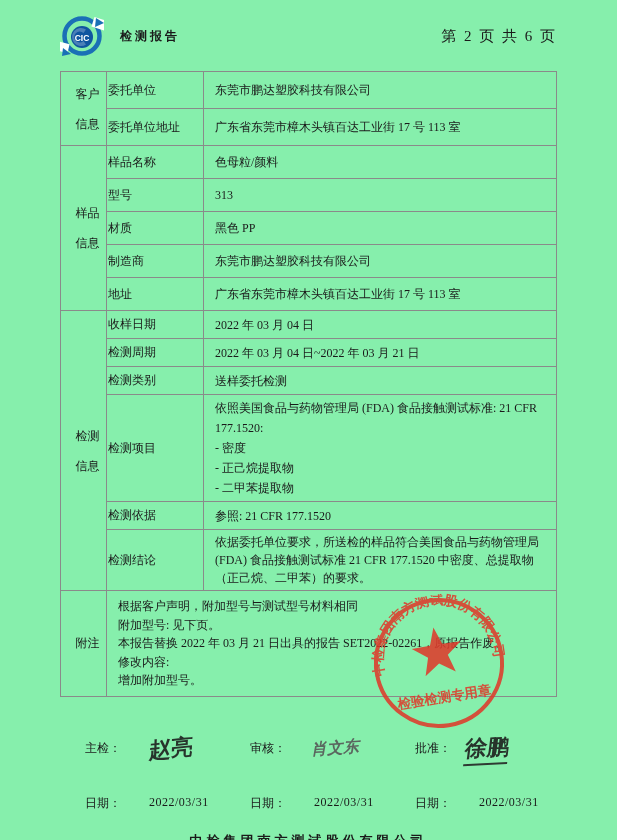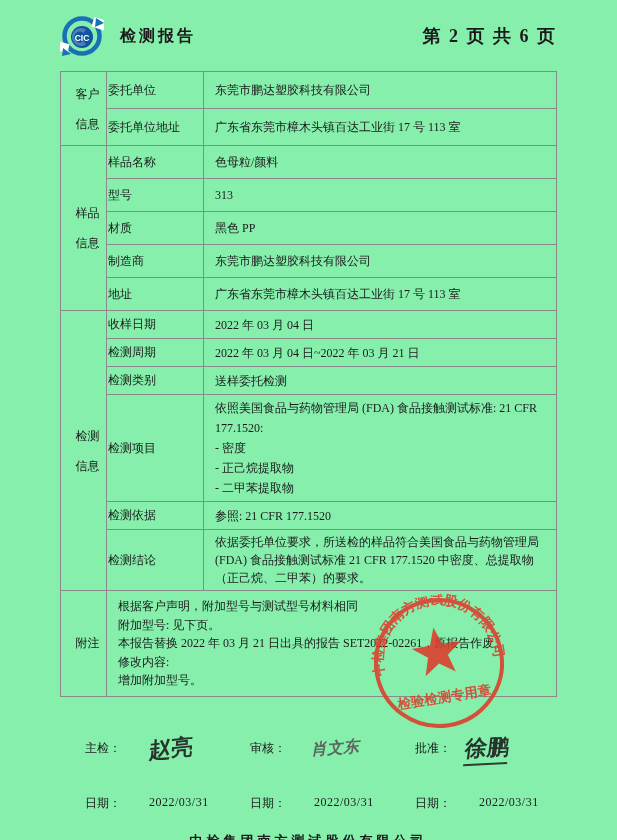--- a/index.html
+++ b/index.html
@@ -8,23 +8,23 @@
     width:617px; height:840px; background:#86efac; position:relative;
     margin:0 auto; overflow:hidden;
     font-family:"Liberation Serif","DejaVu Serif",serif;
     color:#1a1a1a;
   }
   .content { position:absolute; left:60px; top:0; width:497px; }
 
   
   .header { display:flex; align-items:center; margin-top:12px; height:48px; }
   .logo { width:44px; height:44px; flex:0 0 44px; }
-  .doc-title { font-size:16px; font-weight:bold; letter-spacing:3px; margin-left:16px;text-align:center; }
+  .doc-title { font-size:12px; font-weight:bold; letter-spacing:3px; margin-left:16px;text-align:center; }
   .report-no { font-size:12.5px; font-weight:bold; margin-left:54px; white-space:nowrap; }
-  .page-info { font-size:18px; font-weight:bold; margin-left:auto; letter-spacing:2px; white-space:nowrap; }
+  .page-info { font-size:15px; font-weight:normal; margin-left:auto; letter-spacing:2px; white-space:nowrap; }
 
   
   table.rtable { width:497px; border-collapse:collapse; margin-top:11px; table-layout:fixed; }
   table.rtable td { border:1px solid #8a8a8a; font-size:12px; vertical-align:middle; }
   td.sec { width:46px; text-align:center; white-space:pre-line; line-height:30px;padding-left:8px; }
   td.fld { width:97px; padding-left:1px; }
   td.val { padding:3px 6px 3px 11px; white-space:pre-line; line-height:20px; }
   tr.h37 { height:37px; } tr.h33 { height:33px; } tr.h28 { height:28px; }
   tr.h80 { height:80px; } tr.h58 { height:58px; } tr.h92 { height:92px; }
   td.conclusion { line-height:18px; }

